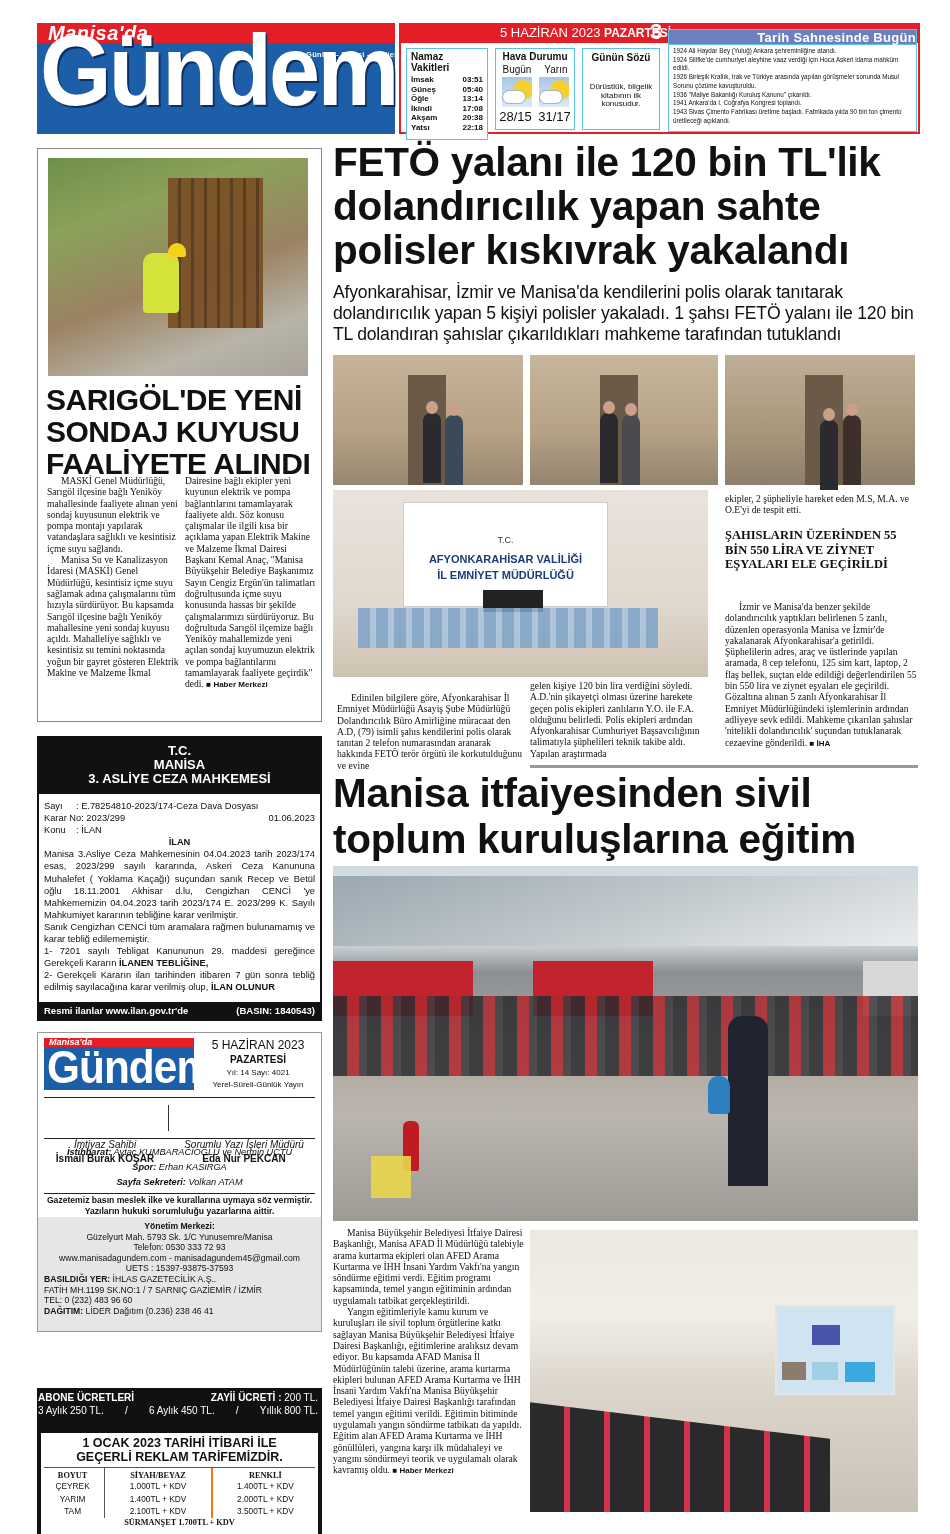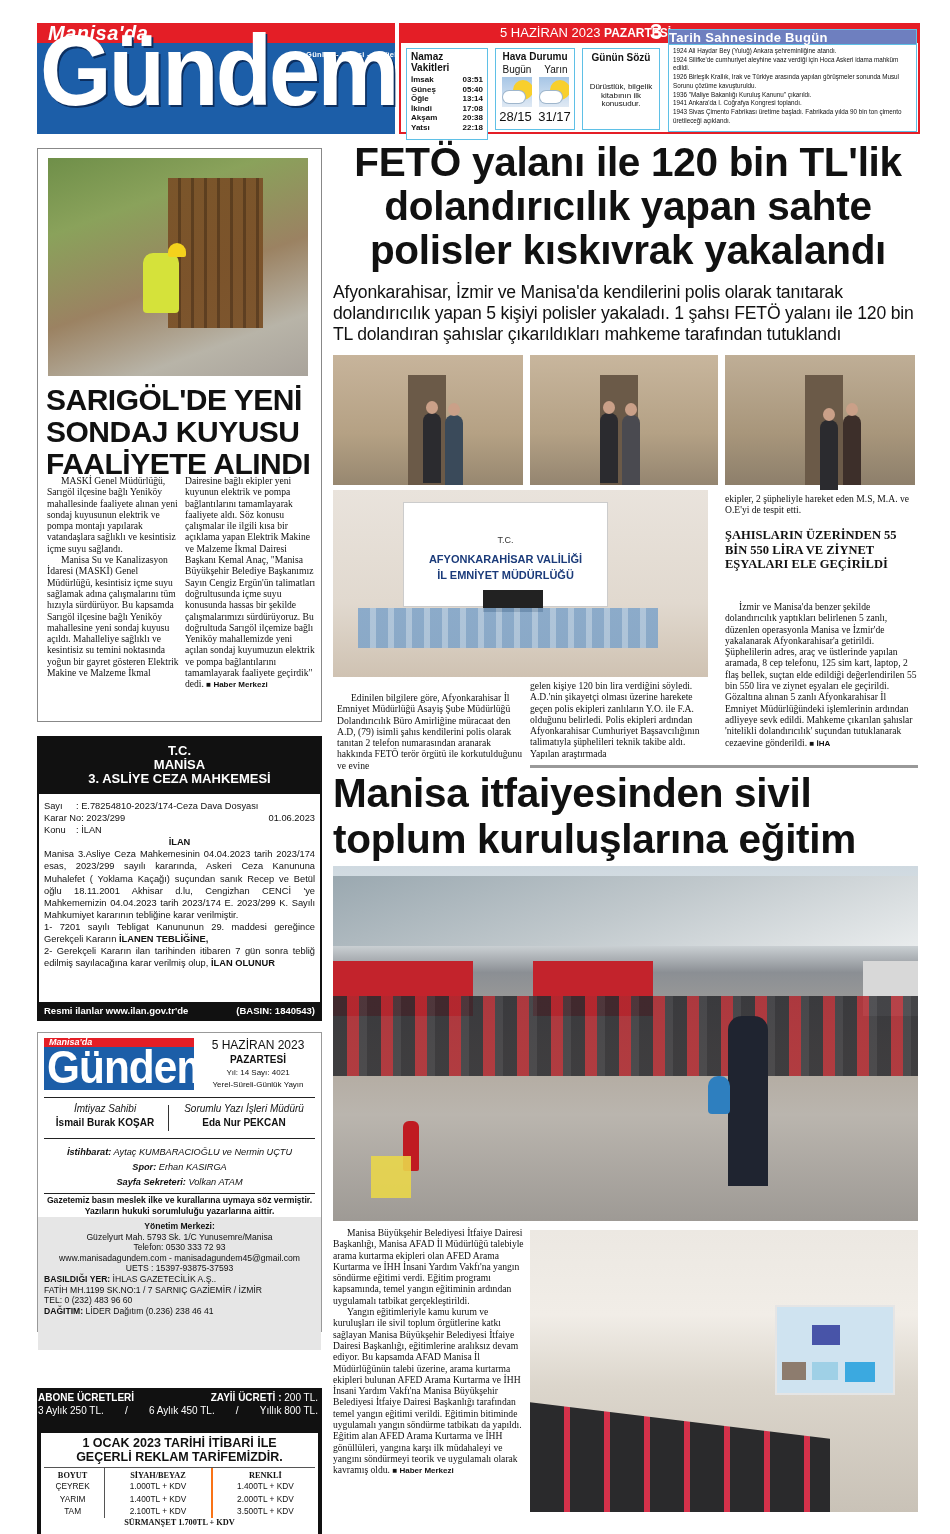--- a/index.html
+++ b/index.html
@@ -30,21 +30,21 @@
   .weather .icons { display: flex; justify-content: space-around; margin-top: 2px; padding: 0 2px; }
   .wicon { width: 30px; height: 30px; background: linear-gradient(#a7c6e6, #dfe9f4); position: relative; overflow: hidden; }
   .wicon .sun { position: absolute; left: 11px; top: 3px; width: 20px; height: 20px; border-radius: 50%; background: #f8cf2c; }
   .wicon .cloud { position: absolute; left: 1px; top: 14px; width: 22px; height: 12px; border-radius: 8px; background: #fff; box-shadow: 0 0 0 1px #9fb6cc; }
   .weather .temps { display: flex; justify-content: space-around; font: 13px "Liberation Sans", sans-serif; margin-top: 2px; }
   .quote { left: 582px; top: 48px; width: 78px; height: 82px; text-align: center; padding-top: 3px; }
   .quote h4 { font: bold 10px "Liberation Sans", sans-serif; }
   .quote p { font: 8px/8.5px "Liberation Sans", sans-serif; margin-top: 20px; padding: 0 3px; }
 
   .history { left: 668px; top: 29px; width: 249px; height: 103px; }
-  .history .title { background: #6e7fbf; color: #fff; font: 900 13px "Liberation Sans", sans-serif; text-align: left; height: 16px; line-height: 16px; border: 1px solid #5fc0e6; letter-spacing: 0.3px; }
+  .history .title { background: #6e7fbf; color: #fff; font: 900 13px "Liberation Sans", sans-serif; text-align: right; height: 16px; line-height: 16px; border: 1px solid #5fc0e6; letter-spacing: 0.3px; }
   .history .body { border: 1.5px solid #5fc0e6; border-top: none; background: #fff; padding: 2px 4px; height: 87px; font: 6.3px/8.7px "Liberation Sans", sans-serif; }
 
   
   .left-frame { left: 37px; top: 148px; width: 285px; height: 574px; border: 1px solid #888; }
   .photo { position: absolute; }
   .photo-drill { left: 48px; top: 158px; width: 260px; height: 218px; background: linear-gradient(160deg, #6f8f49 0%, #8aa25b 25%, #9b8262 55%, #b8b4a8 80%, #a9a39b 100%); }
   .drill-rig { position: absolute; left: 120px; top: 20px; width: 95px; height: 150px; background: repeating-linear-gradient(90deg, #7a5128 0 10px, #5a3a1c 10px 13px); opacity: 0.95; }
   .drill-worker { position: absolute; left: 95px; top: 95px; width: 36px; height: 60px; background: #d5e23a; border-radius: 10px 10px 4px 4px; }
   .drill-helmet { position: absolute; left: 120px; top: 85px; width: 18px; height: 14px; background: #f4d21c; border-radius: 9px 9px 2px 2px; }
   .sarigol-title { left: 46px; top: 384px; width: 270px; font: 900 30px/32px "Liberation Sans", sans-serif; letter-spacing: -0.5px; }
@@ -70,46 +70,46 @@
   .mini-logo .b { position: absolute; left: 0; top: 9px; width: 100%; height: 43px; background: #1c5ea8; }
   .mini-logo .m { position: absolute; left: 5px; top: -1px; color: #fff; font: italic 900 9px "Liberation Sans", sans-serif; }
   .mini-logo .g { position: absolute; left: 3px; top: 6px; color: #fff; font: 900 46px/1 "Liberation Sans", sans-serif; letter-spacing: -1px; transform: scaleX(0.92); transform-origin: left top; }
   .imp-date { position: absolute; left: 160px; top: 5px; width: 120px; text-align: center; }
   .imp-date .d1 { font: 12px "Liberation Sans", sans-serif; }
   .imp-date .d2 { font: bold 10px "Liberation Sans", sans-serif; margin-top: 2px; }
   .imp-date .d3 { font: 8px "Liberation Sans", sans-serif; margin-top: 3px; }
   .imp-date .d4 { font: 8px "Liberation Sans", sans-serif; margin-top: 3px; }
   .imp-hr { position: absolute; left: 6px; width: 271px; height: 1px; background: #222; }
   .imp-role { position: absolute; top: 70px; text-align: center; }
-  .imp-role .lbl { font: italic 10px "Liberation Sans", sans-serif; }
+  .imp-role .lbl { font: italic 10px "Liberation Sans", sans-serif; margin-top: 36px; }
   .imp-role .nm { font: bold 10px "Liberation Sans", sans-serif; margin-top: 3px; }
   .imp-sep { position: absolute; left: 130px; top: 72px; width: 1px; height: 26px; background: #333; }
   .imp-staff { position: absolute; left: 6px; top: 112px; width: 271px; text-align: center; font: italic 9.2px/15px "Liberation Sans", sans-serif; }
   .imp-staff b { font-weight: 900; }
   .imp-note { position: absolute; left: 6px; top: 162px; width: 271px; text-align: center; font: bold 8.6px/11px "Liberation Sans", sans-serif; }
-  .imp-grey { position: absolute; left: 0; top: 184px; width: 100%; height: 133px; background: #e6e6e6; padding: 4px 6px; font: 8.6px/10.6px "Liberation Sans", sans-serif; }
+  .imp-grey { position: absolute; left: 0; top: 184px; width: 100%; height: 114px; background: #e6e6e6; padding: 4px 6px; font: 8.6px/10.6px "Liberation Sans", sans-serif; }
   .imp-grey .c { text-align: center; }
   .imp-grey b { font-weight: 900; }
 
   
   .subs { left: 37px; top: 1388px; width: 285px; height: 173px; background: #111; color: #fff; }
   .subs .r1 { display: flex; justify-content: space-between; padding: 4px 4px 0 1px; font: 10px "Liberation Sans", sans-serif; }
   .subs .r1 b { font-weight: 900; }
   .subs .r2 { display: flex; justify-content: space-between; padding: 2px 4px 0 1px; font: 10px "Liberation Sans", sans-serif; }
   .rates { position: absolute; left: 4px; top: 45px; width: 277px; height: 124px; background: #fff; color: #111; }
   .rates .t { text-align: center; font: 900 12.5px/14px "Liberation Sans", sans-serif; padding-top: 3px; }
   .rates hr { border: none; border-top: 1px solid #555; margin: 3px 3px 0; }
   .rates table { width: 100%; border-collapse: collapse; font: 8.3px/12.5px "Liberation Sans", sans-serif; }
   .rates th { font: bold 8.3px "Liberation Serif", serif; padding-top: 3px; }
   .rates td, .rates th { text-align: center; }
   .rates td.mid, .rates th.mid { border-left: 1px solid #555; border-right: 2px solid #f97316; }
   .rates .sur { text-align: center; font: bold 8.3px "Liberation Serif", serif; }
 
   
-  .feto-title { left: 333px; top: 140px; width: 590px; font: 900 40.5px/44px "Liberation Sans", sans-serif; letter-spacing: -0.3px; text-align: center; }
+  .feto-title { left: 333px; top: 140px; width: 590px; font: 900 40.5px/44px "Liberation Sans", sans-serif; letter-spacing: -0.3px; }
   .feto-spot { left: 333px; top: 282px; width: 590px; font: 17.6px/21px "Liberation Sans", sans-serif; letter-spacing: -0.2px; }
   .ph-police1 { left: 333px; top: 355px; width: 190px; height: 130px; background: linear-gradient(180deg, #c7b49b 0%, #b5a184 60%, #978770 100%); }
   .ph-police2 { left: 530px; top: 355px; width: 188px; height: 130px; background: linear-gradient(180deg, #c8b69d 0%, #b4a185 60%, #948570 100%); }
   .ph-police3 { left: 725px; top: 355px; width: 190px; height: 130px; background: linear-gradient(180deg, #bfae96 0%, #a8967b 60%, #8d7f6b 100%); }
   .door { position: absolute; top: 20px; width: 38px; height: 110px; background: #6b5a48; }
   .person { position: absolute; width: 18px; height: 70px; background: #2b2b2f; border-radius: 8px 8px 0 0; }
   .person .hd { position: absolute; left: 3px; top: -12px; width: 12px; height: 13px; border-radius: 50%; background: #caa088; }
   .ph-evidence { left: 333px; top: 490px; width: 375px; height: 187px; background: linear-gradient(180deg, #e9e3dc 0%, #e1d9cf 60%, #cfc2b2 100%); }
   .ev-sign { position: absolute; left: 70px; top: 12px; width: 205px; height: 105px; background: #fff; border: 1px solid #ccc; text-align: center; }
   .ev-sign .a { font: 9px "Liberation Sans", sans-serif; margin-top: 32px; color: #333; }
@@ -255,20 +255,21 @@
     <div style="display:flex;justify-content:space-between;">
         <span>Karar No: 2023/299</span>
         <span>01.06.2023</span>
       </div>
     <div class="kv">
         <span>Konu</span>
         <span>: İLAN</span>
       </div>
     <div class="center">İLAN</div>
     <div>Manisa 3.Asliye Ceza Mahkemesinin 04.04.2023 tarih 2023/174 esas, 2023/299 sayılı kararında, Askeri Ceza Kanununa Muhalefet ( Yoklama Kaçağı) suçundan sanık Recep ve Betül oğlu 18.11.2001 Akhisar d.lu, Cengizhan CENCİ 'ye Mahkememizin 04.04.2023 tarih 2023/174 E. 2023/299 K. Sayılı Mahkumiyet kararının tebliğine karar verilmiştir.</div>
+    <div>Sanık Cengizhan CENCİ tüm aramalara rağmen bulunamamış ve karar tebliğ edilememiştir.</div>
     <div><span>1- 7201 sayılı Tebligat Kanununun 29. maddesi gereğince Gerekçeli Kararın</span> <b>İLANEN TEBLİĞİNE,</b></div>
     <div><span>2- Gerekçeli Kararın ilan tarihinden itibaren 7 gün sonra tebliğ edilmiş sayılacağına karar verilmiş olup,</span> <b>İLAN OLUNUR</b></div>
   </div>
   <div class="court-foot">
     <span>Resmi ilanlar www.ilan.gov.tr'de</span>
     <span>(BASIN: 1840543)</span>
   </div>
 </div>
 
 <div class="abs imprint">

